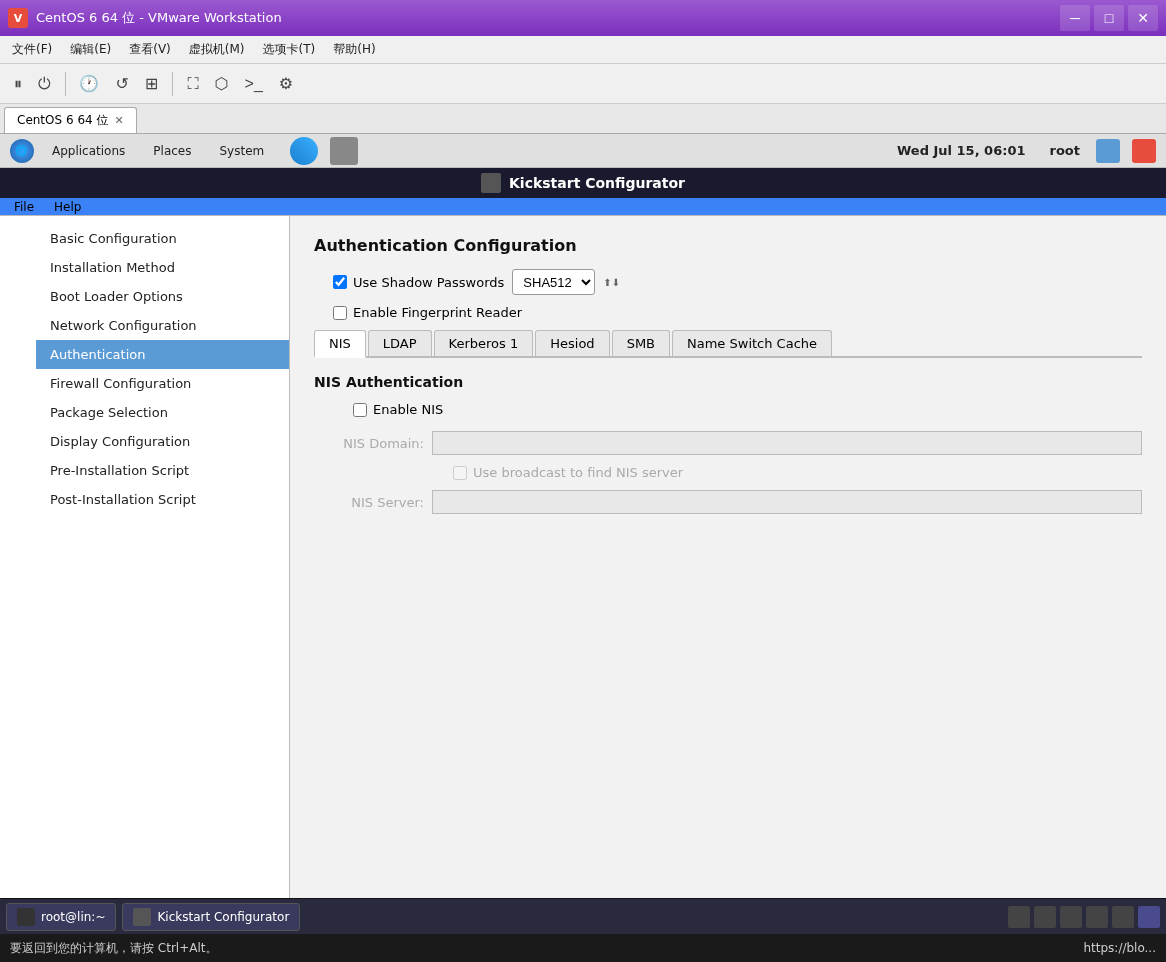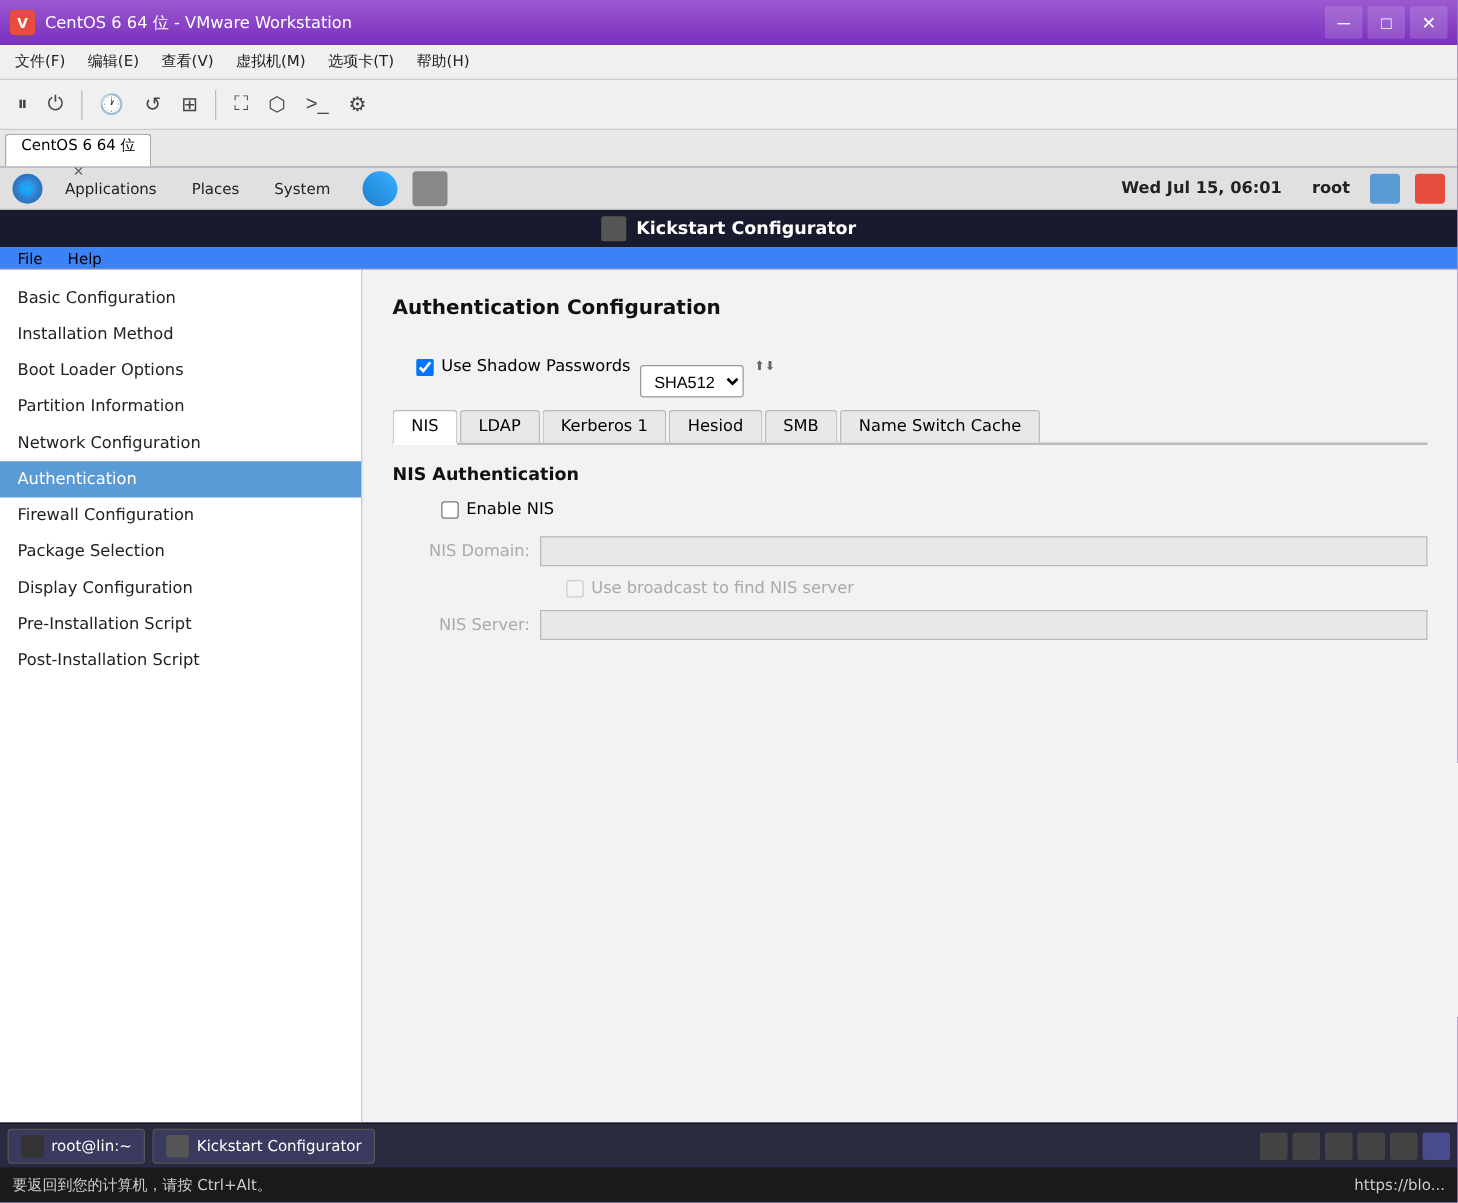--- a/index.html
+++ b/index.html
@@ -21,21 +21,21 @@
 
     
     .vmware-menu { background: #f0f0f0; height: 28px; display: flex; align-items: center; padding: 0 4px; border-bottom: 1px solid #ccc; gap: 2px; }
     .vmware-menu-item { padding: 3px 8px; font-size: 12px; cursor: pointer; border-radius: 2px; color: #222; }
     .vmware-toolbar { background: #f0f0f0; height: 40px; display: flex; align-items: center; padding: 0 8px; border-bottom: 1px solid #ccc; gap: 4px; }
     .toolbar-btn { height: 32px; padding: 0 6px; background: none; border: none; cursor: pointer; font-size: 16px; color: #444; display: flex; align-items: center; justify-content: center; border-radius: 2px; }
     .toolbar-sep { width: 1px; height: 24px; background: #bbb; margin: 0 4px; }
 
     
     .tab-bar { background: #e8e8e8; height: 30px; display: flex; align-items: flex-end; padding: 0 4px; border-bottom: 1px solid #aaa; }
-    .tab { height: 26px; padding: 0 12px; background: #d0d0d0; border: 1px solid #aaa; border-bottom: none; border-radius: 3px 3px 0 0; display: flex; align-items: center; gap: 6px; font-size: 12px; cursor: pointer; margin-right: 2px; flex-direction: column; }
+    .tab { height: 26px; padding: 0 12px; background: #d0d0d0; border: 1px solid #aaa; border-bottom: none; border-radius: 3px 3px 0 0; display: flex; align-items: center; gap: 6px; font-size: 12px; cursor: pointer; margin-right: 2px; }
     .tab.active { background: white; }
     .tab-close { font-size: 11px; color: #666; }
 
     
     .guest-bar { background: #e0e0e0; height: 34px; display: flex; align-items: center; padding: 0 10px; border-bottom: 1px solid #bbb; gap: 8px; }
     .guest-bar-btn { padding: 3px 10px; font-size: 12px; cursor: pointer; background: none; border: none; color: #222; border-radius: 2px; }
     .guest-time { margin-left: auto; font-size: 13px; font-weight: bold; color: #222; text-align: center; }
     .guest-user { font-size: 13px; font-weight: bold; color: #222; margin-left: 16px; }
 
     
@@ -47,36 +47,36 @@
 
     
     .app-menu { background: #3b82f6; height: 18px; display: flex; align-items: center; padding: 0 4px; border-bottom: 1px solid #bbb; }
     .app-menu-item { padding: 3px 10px; font-size: 12px; cursor: pointer; border-radius: 2px; }
 
     
     .app-content { display: flex; flex: 1; overflow: hidden; }
 
     
     .sidebar { width: 290px; background: white; border-right: 1px solid #bbb; padding: 8px 0; overflow-y: auto; }
-    .sidebar-item { padding: 7px 14px; font-size: 13px; cursor: pointer; color: #222; }
+    .sidebar-item { padding: 7px 14px; font-size: 13px; cursor: pointer; color: #222; margin-left: 36px; }
     .sidebar-item.active { background: #5b9bd5; color: white; }
 
     
     .main-content { flex: 1; padding: 20px 24px; background: #f2f2f2; overflow-y: auto; }
 
     
     .section-title { font-size: 16px; font-weight: bold; margin-bottom: 14px; color: #111; }
 
     
     .form-row { display: flex; align-items: center; margin-bottom: 10px; gap: 8px; }
     .checkbox-label { display: flex; align-items: center; gap: 6px; font-size: 13px; cursor: pointer; padding-left: 19px; }
     .checkbox-label input[type=checkbox] { width: 14px; height: 14px; }
 
     
-    .sha-select { height: 26px; padding: 2px 6px; border: 1px solid #999; border-radius: 3px; background: white; font-size: 13px; margin-top: 23px; }
+    .sha-select { height: 26px; padding: 2px 6px; border: 1px solid #999; border-radius: 3px; background: white; font-size: 13px; }
 
     
     .auth-tabs { display: flex; border-bottom: 2px solid #bbb; margin-bottom: 16px; }
     .auth-tab { padding: 5px 14px; font-size: 13px; cursor: pointer; border: 1px solid #bbb; border-bottom: none; background: #e8e8e8; margin-right: 2px; border-radius: 3px 3px 0 0; }
     .auth-tab.active { background: white; border-bottom: 2px solid white; margin-bottom: -2px; }
 
     
     .nis-title { font-size: 14px; font-weight: bold; margin-bottom: 12px; color: #111; }
     .field-row { display: flex; align-items: center; margin-bottom: 10px; gap: 8px; }
     .field-label { width: 110px; text-align: right; font-size: 13px; color: #555; }
@@ -163,21 +163,20 @@
     <span class="app-menu-item">File</span>
     <span class="app-menu-item">Help</span>
   </div>
 
   <div class="app-content">
 
     <div class="sidebar">
       <div class="sidebar-item">Basic Configuration</div>
       <div class="sidebar-item">Installation Method</div>
       <div class="sidebar-item">Boot Loader Options</div>
-      <div class="sidebar-item">Partition Information</div>
       <div class="sidebar-item">Network Configuration</div>
       <div class="sidebar-item active">Authentication</div>
       <div class="sidebar-item">Firewall Configuration</div>
       <div class="sidebar-item">Package Selection</div>
       <div class="sidebar-item">Display Configuration</div>
       <div class="sidebar-item">Pre-Installation Script</div>
       <div class="sidebar-item">Post-Installation Script</div>
     </div>
 
     <div class="main-content">
@@ -189,20 +188,26 @@
           <span>Use Shadow Passwords</span>
         </label>
         <select class="sha-select">
           <option value="SHA512">SHA512</option>
           <option value="SHA256">SHA256</option>
           <option value="MD5">MD5</option>
         </select>
         <span style="font-size:10px;color:#666;">⬆⬇</span>
       </div>
 
+      <div class="form-row">
+        <label class="checkbox-label">
+          <input type="checkbox" style="">
+          <span>Enable Fingerprint Reader</span>
+        </label>
+      </div>
 
       <div class="auth-tabs">
         <div class="auth-tab active">NIS</div>
         <div class="auth-tab">LDAP</div>
         <div class="auth-tab">Kerberos 1</div>
         <div class="auth-tab">Hesiod</div>
         <div class="auth-tab">SMB</div>
         <div class="auth-tab">Name Switch Cache</div>
       </div>
 

